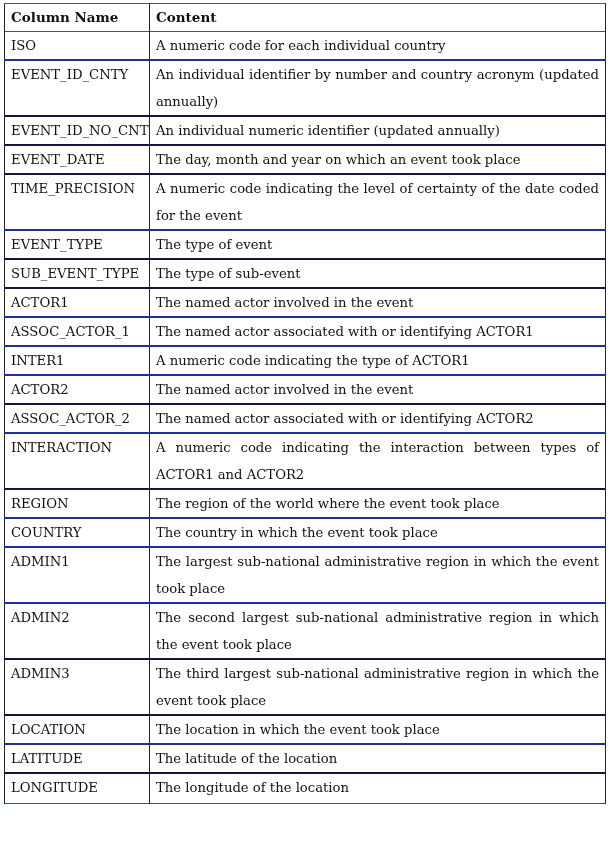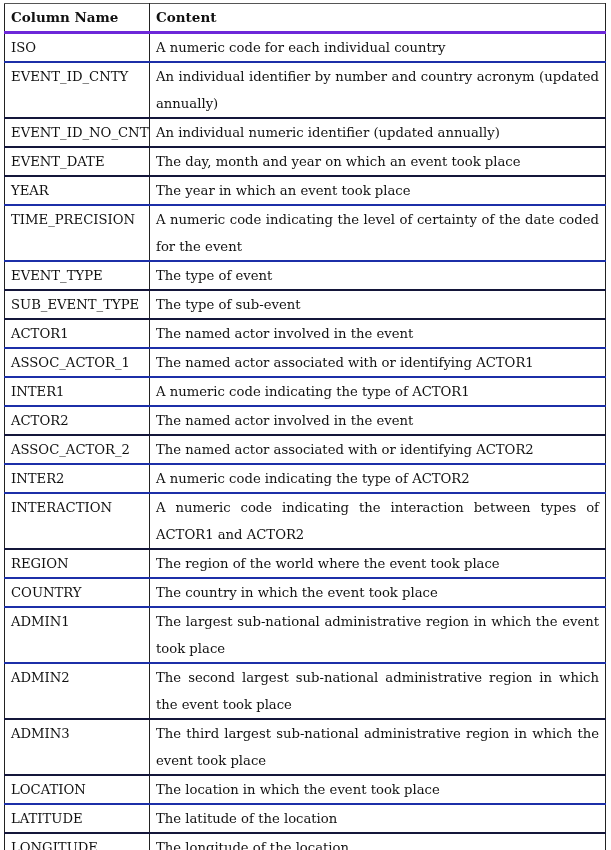--- a/index.html
+++ b/index.html
@@ -6,21 +6,21 @@
   body { width:611px; height:850px; position:relative; overflow:hidden;
          font-family:"DejaVu Serif","Liberation Serif",serif; color:#111; }
   .tbl { position:absolute; left:4px; top:3px; width:602px;
          border-collapse:collapse; table-layout:fixed; }
   .tbl td, .tbl th { border-left:1.5px solid #222; border-right:1.5px solid #222;
          padding:0 6px; vertical-align:top; font-size:13.2px; line-height:27px;
          font-weight:normal; text-align:left; overflow:hidden; }
   .tbl th { font-weight:bold; font-size:13.5px; border-top:1px solid #555; }
   .tbl tr { border-bottom:2px solid #14163a; }
   .tbl tr.blue { border-bottom:2px solid #1c2fa8; }
-  .tbl tr:last-child { border-bottom:3px solid #6d28d9; }
+  .tbl tr:last-child { border-bottom:1px solid #6d28d9; }
   .c1 { width:145px; }
   .c2 { text-align:justify !important; }
   .c2.just { text-align-last:left; }
 </style>
 </head>
 <body>
 
 <table class="tbl">
   <colgroup>
       <col class="c1">
@@ -42,24 +42,20 @@
         <td class="c2 just">An individual identifier by number and country acronym (updated annually)</td>
       </tr>
       <tr style="height: 29px;">
         <td>EVENT_ID_NO_CNTY</td>
         <td class="c2">An individual numeric identifier (updated annually)</td>
       </tr>
       <tr style="height: 28px;">
         <td>EVENT_DATE</td>
         <td class="c2">The day, month and year on which an event took place</td>
       </tr>
-      <tr class="blue" style="height: 28px;">
-        <td>YEAR</td>
-        <td class="c2">The year in which an event took place</td>
-      </tr>
       <tr class="blue" style="height: 56px;">
         <td>TIME_PRECISION</td>
         <td class="c2 just">A numeric code indicating the level of certainty of the date coded for the event</td>
       </tr>
       <tr style="height: 28px;">
         <td>EVENT_TYPE</td>
         <td class="c2">The type of event</td>
       </tr>
       <tr style="height: 28px;">
         <td>SUB_EVENT_TYPE</td>
@@ -77,24 +73,20 @@
         <td>INTER1</td>
         <td class="c2">A numeric code indicating the type of ACTOR1</td>
       </tr>
       <tr style="height: 28px;">
         <td>ACTOR2</td>
         <td class="c2">The named actor involved in the event</td>
       </tr>
       <tr class="blue" style="height: 28px; padding-left: 24px;">
         <td>ASSOC_ACTOR_2</td>
         <td class="c2">The named actor associated with or identifying ACTOR2</td>
-      </tr>
-      <tr class="blue" style="height: 28px;">
-        <td>INTER2</td>
-        <td class="c2">A numeric code indicating the type of ACTOR2</td>
       </tr>
       <tr style="height: 55px;">
         <td>INTERACTION</td>
         <td class="c2 just">A numeric code indicating the interaction between types of ACTOR1 and ACTOR2</td>
       </tr>
       <tr class="blue" style="height: 28px;">
         <td>REGION</td>
         <td class="c2">The region of the world where the event took place</td>
       </tr>
       <tr class="blue" style="height: 28px; border-radius: 9px;">

